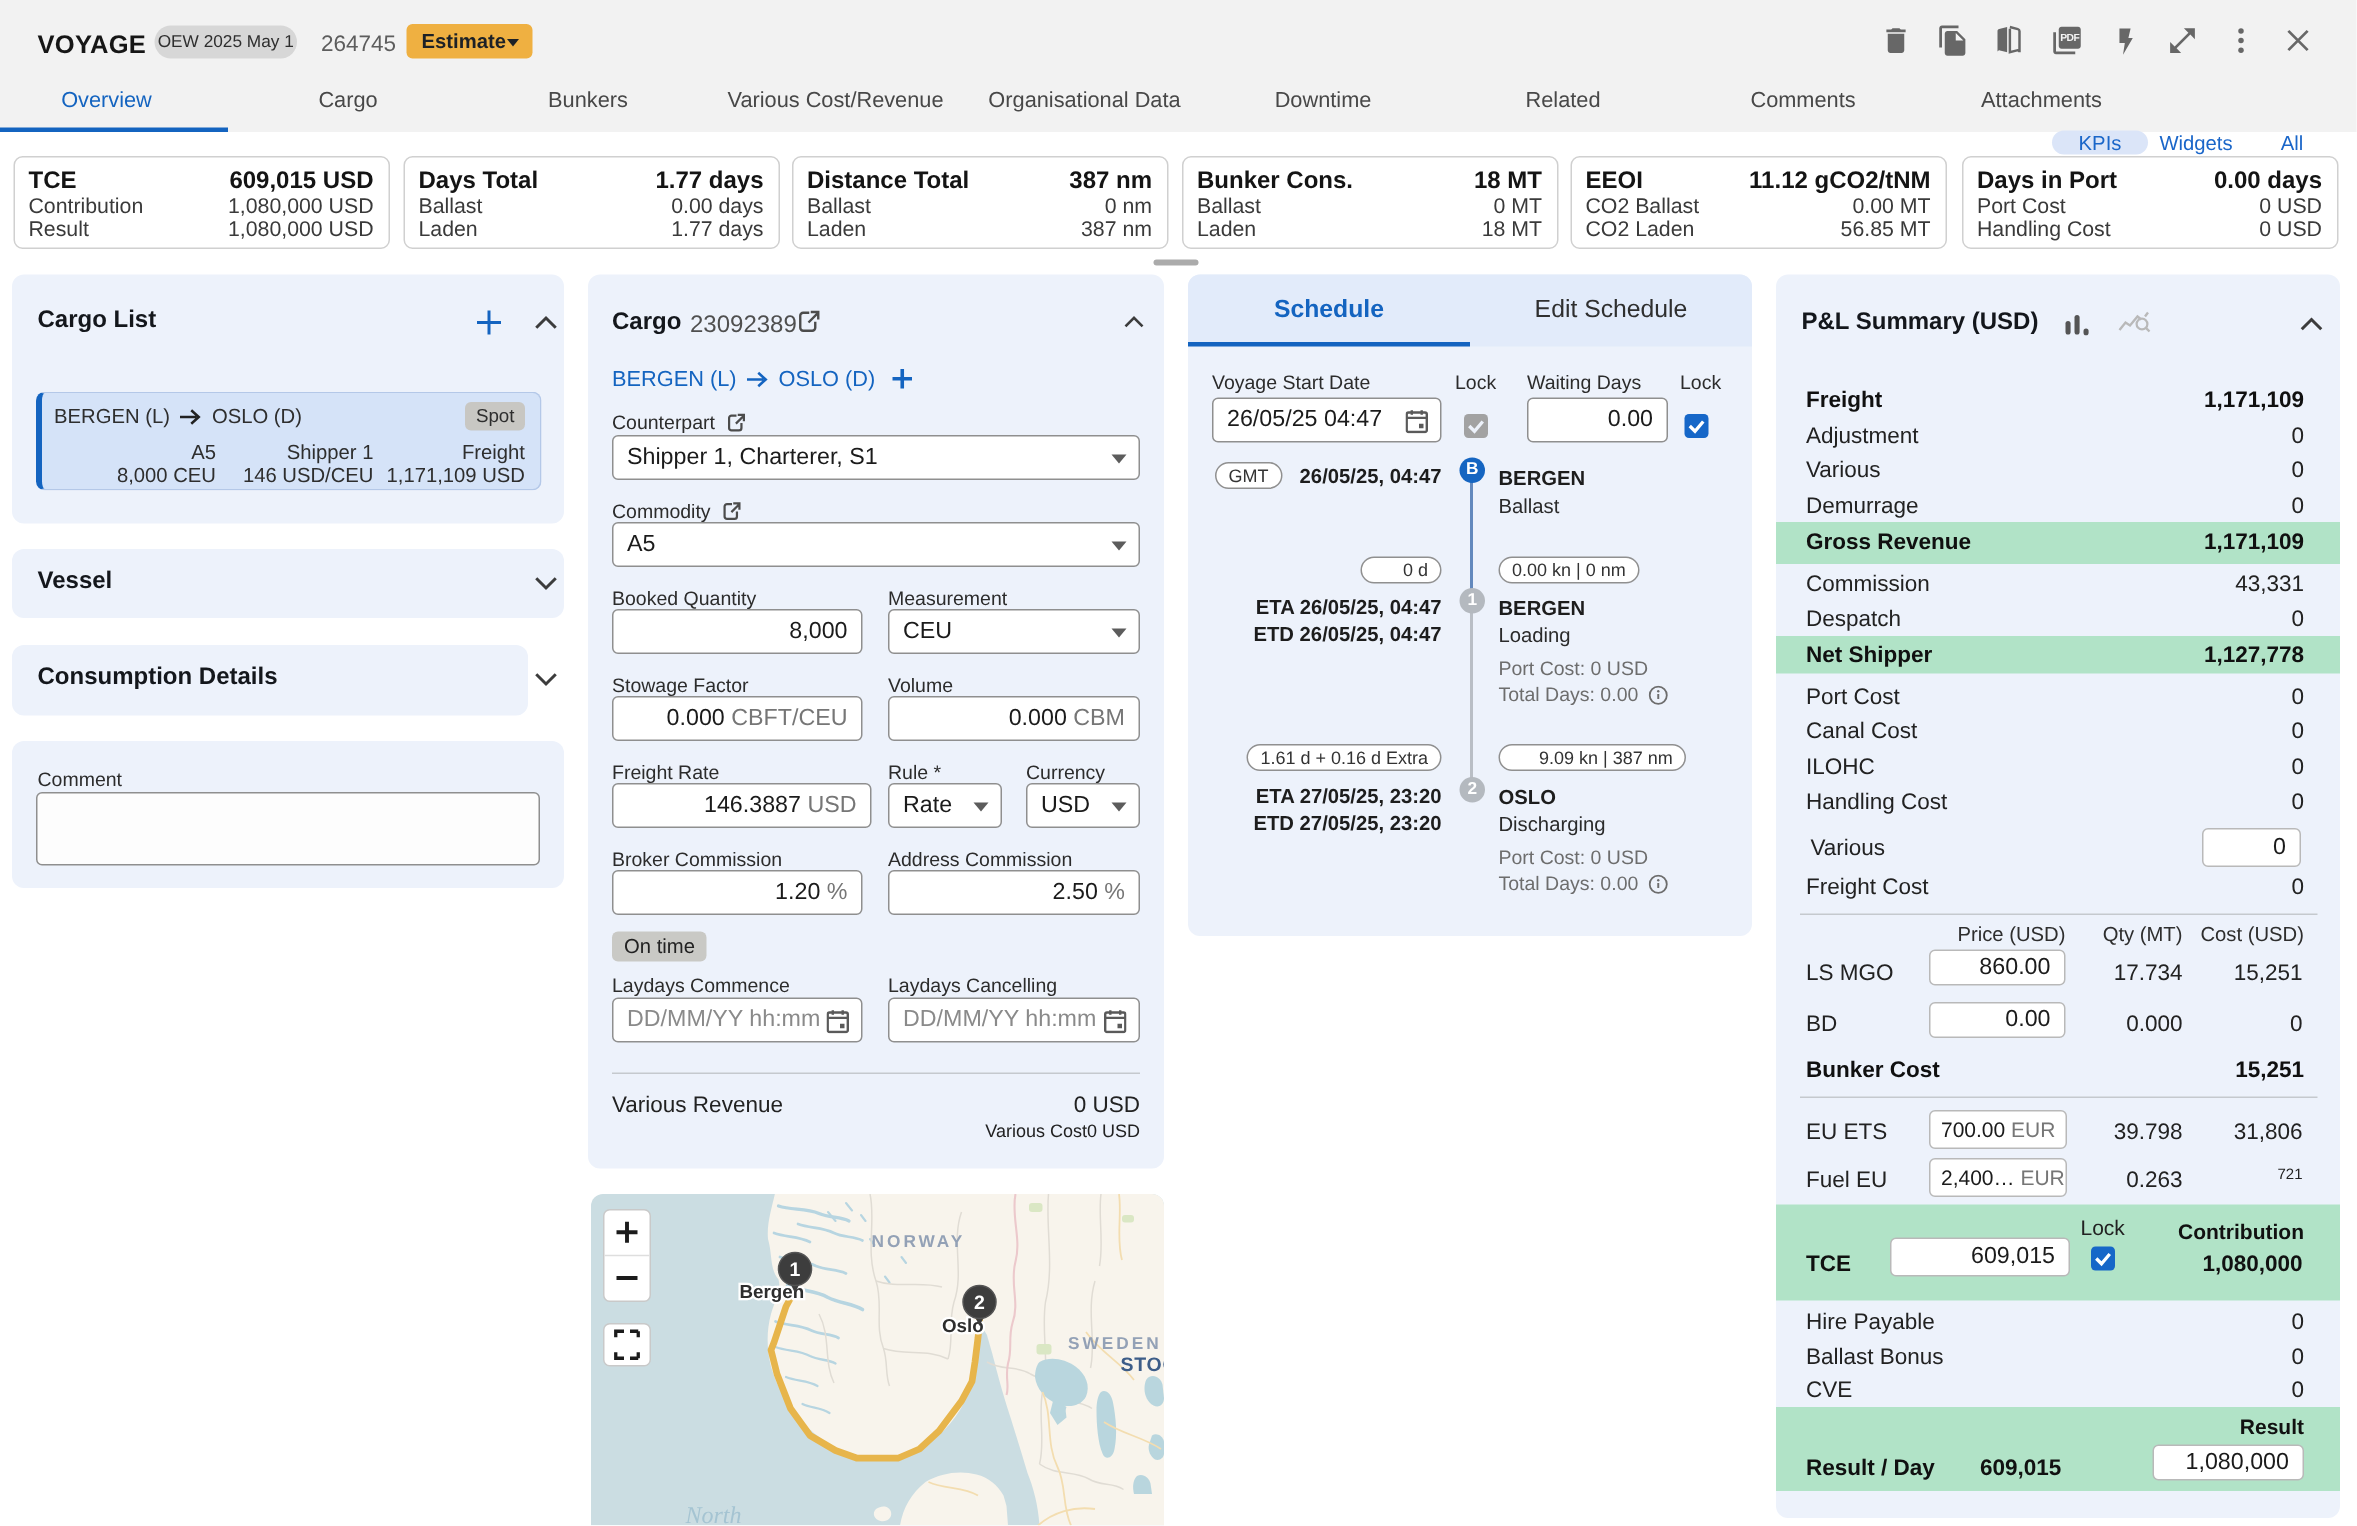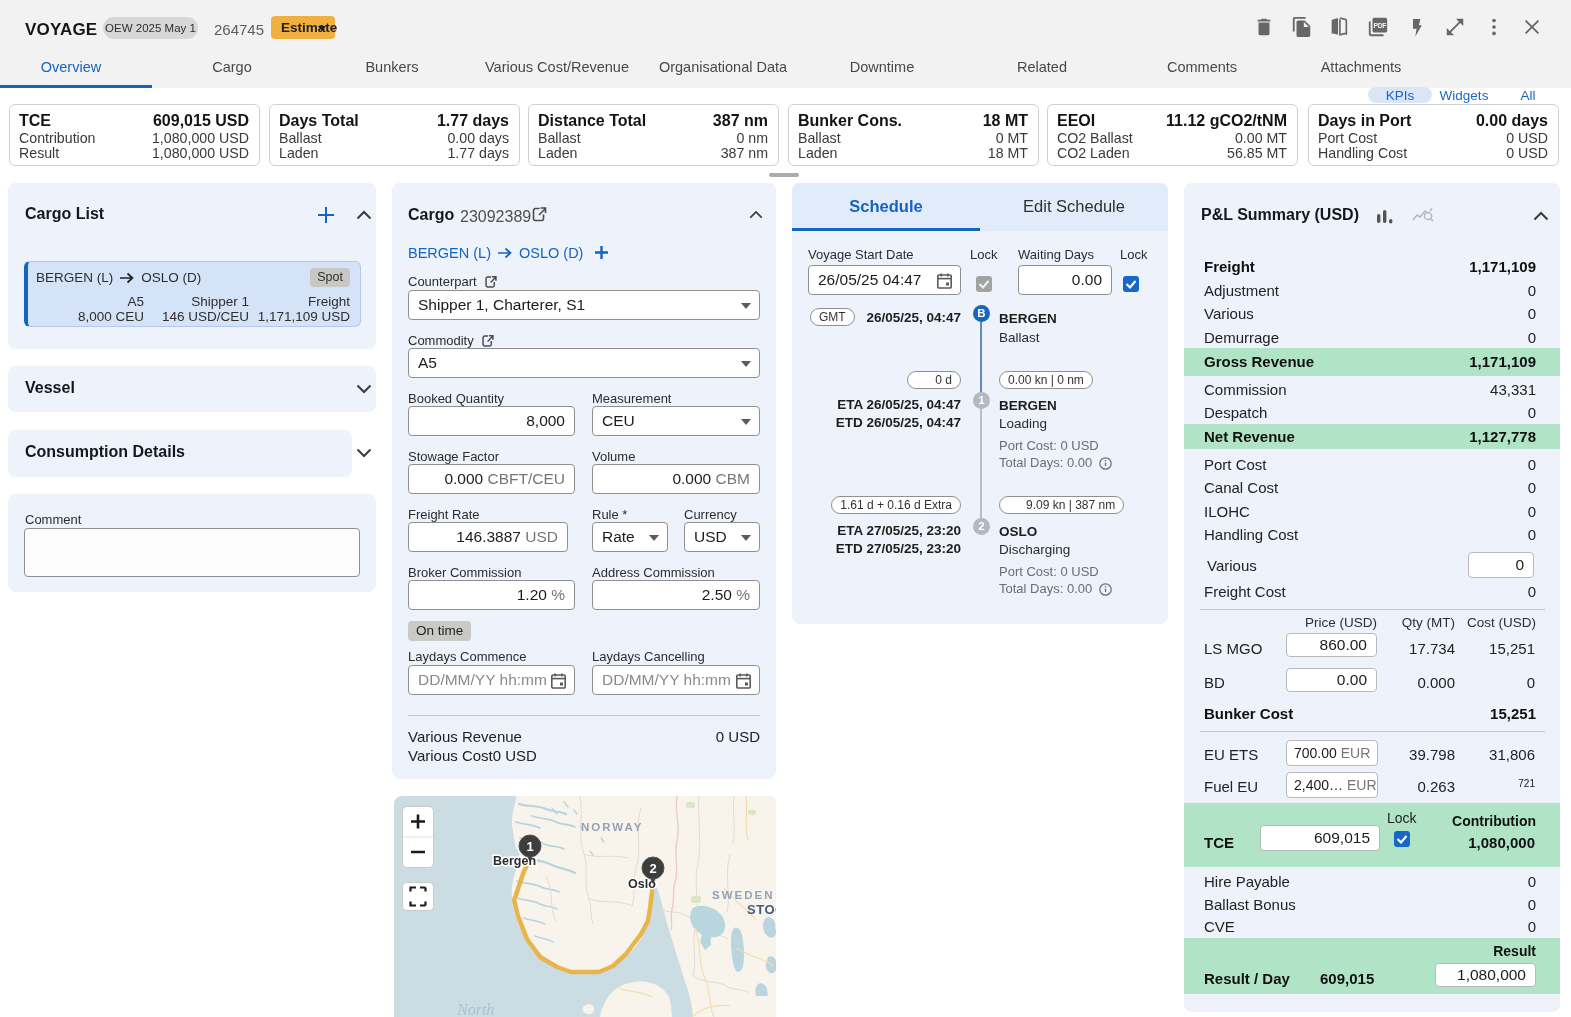--- a/index.html
+++ b/index.html
@@ -4,21 +4,21 @@
 <style>
 * { margin:0; padding:0; box-sizing:border-box; }
 html,body { width:1571px; height:1017px; overflow:hidden; background:#fff;
   font-family:"Liberation Sans", sans-serif; color:#1f1f1f; }
 
 #hdr { position:absolute; left:0; top:0; width:1571px; height:88px; background:#f2f2f2; }
 #ttl { position:absolute; left:25px; top:20px; font-size:17px; font-weight:bold; color:#161616; letter-spacing:.2px; }
 #ver { position:absolute; left:103px; top:17px; height:22px; line-height:22px; width:95px; text-align:center;
   background:#d7d7d7; border-radius:11px; font-size:11.5px; color:#2e2e2e; }
 #num { position:absolute; left:214px; top:21px; font-size:15px; color:#5d5d5d; }
-#est { position:absolute; left:271px; top:16px; width:64px; height:23px; background:#efb041;
+#est { position:absolute; left:271px; top:16px; width:84px; height:23px; background:#efb041;
   border-radius:4px; font-size:13.5px; font-weight:bold; color:#1d2126; text-align:left; padding-left:10px; line-height:23px;}
 #est .car { position:absolute; right:9px; top:10px; width:0; height:0; border-left:4.5px solid transparent;
   border-right:4.5px solid transparent; border-top:5px solid #1d2126; }
 .hic { position:absolute; top:16px; width:22px; height:22px; }
 .tab { position:absolute; top:59px; font-size:14.5px; color:#484848; transform:translateX(-50%); white-space:nowrap; }
 .tab.on { color:#1464c0; }
 #tabline { position:absolute; left:0; top:85px; width:152px; height:3px; background:#1464c0; }
 
 .kcard { position:absolute; top:104px; width:251px; height:62px; background:#fff; border:1px solid #d0d0d0;
   border-radius:6px; padding:7px 10px 0 9px; }
@@ -268,21 +268,21 @@
   <div class="lbl" style="left:200px; top:208px;">Measurement</div>
   <div class="inp r" style="left:16px; top:223px; width:167px;">8,000</div>
   <div class="inp sel" style="left:200px; top:223px; width:168px;">CEU<span class="car"></span></div>
   <div class="lbl" style="left:16px; top:266px;">Stowage Factor</div>
   <div class="lbl" style="left:200px; top:266px;">Volume</div>
   <div class="inp r" style="left:16px; top:281px; width:167px;">0.000 <span class="un">CBFT/CEU</span></div>
   <div class="inp r" style="left:200px; top:281px; width:168px;">0.000 <span class="un">CBM</span></div>
   <div class="lbl" style="left:16px; top:324px;">Freight Rate</div>
   <div class="lbl" style="left:200px; top:324px;">Rule *</div>
   <div class="lbl" style="left:292px; top:324px;">Currency</div>
-  <div class="inp r" style="left:16px; top:339px; width:160px;">146.3887 <span class="un">USD</span></div>
+  <div class="inp r" style="left:16px; top:339px; width:173px;">146.3887 <span class="un">USD</span></div>
   <div class="inp sel" style="left:200px; top:339px; width:76px;">Rate<span class="car"></span></div>
   <div class="inp sel" style="left:292px; top:339px; width:76px;">USD<span class="car"></span></div>
   <div class="lbl" style="left:16px; top:382px;">Broker Commission</div>
   <div class="lbl" style="left:200px; top:382px;">Address Commission</div>
   <div class="inp r" style="left:16px; top:397px; width:167px;">1.20 <span class="un">%</span></div>
   <div class="inp r" style="left:200px; top:397px; width:168px;">2.50 <span class="un">%</span></div>
   <div style="position:absolute; left:16px; top:438px; height:20px; line-height:20px; padding:0 8px; background:#c9c9c5; border-radius:4px; font-size:13.5px; color:#222;">On time</div>
   <div class="lbl" style="left:16px; top:466px;">Laydays Commence</div>
   <div class="lbl" style="left:200px; top:466px;">Laydays Cancelling</div>
   <div class="inp" style="left:16px; top:482px; width:167px;"><span class="ph">DD/MM/YY hh:mm</span>
@@ -299,21 +299,21 @@
         <path d="M1 5.6h13" stroke="#5a5a5a" stroke-width="1.6"></path>
         <rect x="9" y="9.5" width="3" height="3" fill="#5a5a5a"></rect>
         <path d="M4.2.5v3M10.8.5v3" stroke="#5a5a5a" stroke-width="1.6"></path>
       </svg>
   </div>
   <div class="dv" style="left:16px; top:532px; width:352px;"></div>
   <div style="position:absolute; left:16px; top:545px; width:352px; font-size:15px; color:#222; display:flex; justify-content:space-between;">
       <span>Various Revenue</span>
       <span>0 USD</span>
     </div>
-  <div style="position:absolute; left:16px; top:564px; width:352px; font-size:15px; color:#222; display:flex; justify-content:flex-start;">
+  <div style="position:absolute; left:16px; top:564px; width:352px; font-size:12px; color:#222; display:flex; justify-content:flex-end;">
       <span>Various Cost</span>
       <span>0 USD</span>
     </div>
 </div>
 <div class="pn" style="left:792px; top:183px; width:376px; height:441px;">
   <div style="position:absolute; left:0; top:0; width:376px; height:48px; background:#e2ebfa; border-radius:8px 8px 0 0;"></div>
   <div style="position:absolute; left:188px; top:0; width:188px; text-align:center; font-size:16.5px; color:#2f2f2f; line-height:46px;">Edit Schedule</div>
   <div style="position:absolute; left:0; top:0; width:188px; text-align:center; font-size:16.5px; font-weight:bold; color:#1464c0; line-height:46px;">Schedule</div>
   <div style="position:absolute; left:0; top:45px; width:188px; height:3px; background:#1464c0;"></div>
   <div class="lbl" style="left:16px; top:64px;">Voyage Start Date</div>
@@ -417,21 +417,21 @@
   <div class="prow" style="top:198px;">
       <span>Commission</span>
       <span>43,331</span>
     </div>
   <div class="prow" style="top:221px;">
       <span>Despatch</span>
       <span>0</span>
     </div>
   <div class="grn" style="top:241px; height:25px;"></div>
   <div class="prow" style="top:245px;">
-      <b>Net Revenue</b>
+      <b>Net Shipper</b>
       <b>1,127,778</b>
     </div>
   <div class="prow" style="top:273px;">
       <span>Port Cost</span>
       <span>0</span>
     </div>
   <div class="prow" style="top:296px;">
       <span>Canal Cost</span>
       <span>0</span>
     </div>

